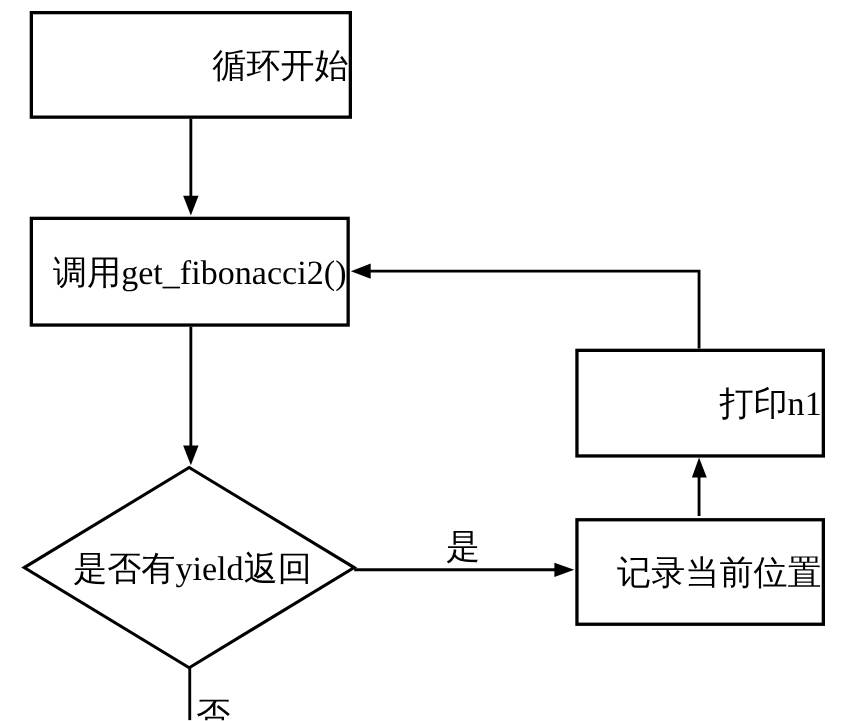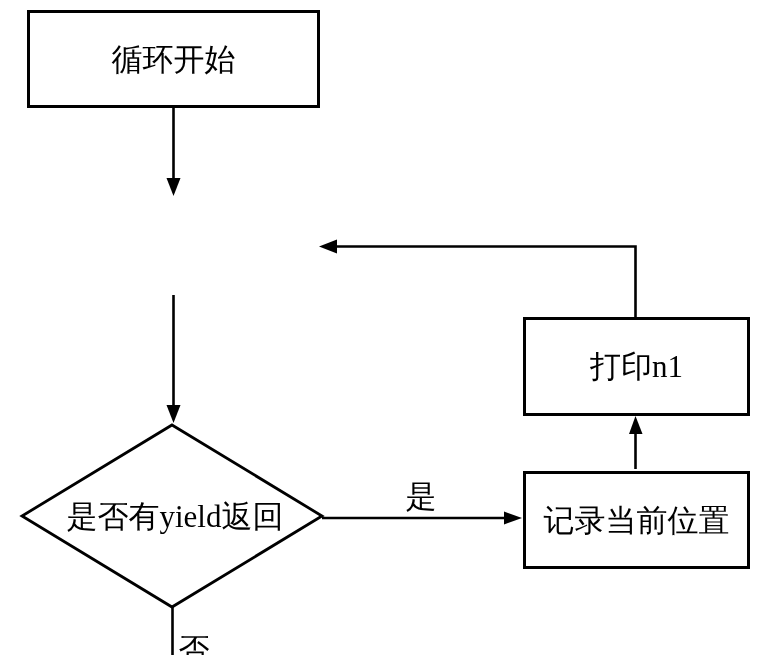--- a/index.html
+++ b/index.html
@@ -9,21 +9,21 @@
     color:var(--text,#000000);
     font-family:"Liberation Serif","DejaVu Serif",serif;
   }
   .wires{position:absolute;left:0;top:0;}
   .wire{stroke:var(--line,#000000);stroke-width:2.6;fill:none;}
   .head{fill:var(--line,#000000);stroke:none;}
   .shape{fill:#ffffff;stroke:var(--line,#000000);stroke-width:2.8;}
   .node{
     position:absolute;box-sizing:border-box;
     border:3px solid var(--line,#000000);background:#ffffff;
-    display:flex;flex-direction:column;align-items:center;justify-content:center;
+    display:flex;flex-direction:column;align-items:flex-end;justify-content:center;
     text-align:center;
   }
   .lbl{font-size:31px;line-height:37px;white-space:nowrap;}
   .edge-label{position:absolute;font-size:31px;line-height:32px;text-align:center;white-space:nowrap;}
 </style>
 </head>
 <body>
 
 <div class="canvas">
 
@@ -46,20 +46,23 @@
     <polyline class="wire" points="635.5,317 635.5,246.5 333,246.5"></polyline>
     <polygon class="head" points="319,246.5 337,239.5 337,253.5"></polygon>
 
     <line class="wire" x1="172.5" y1="606" x2="172.5" y2="655"></line>
   </svg>
 
   <div class="node" style="left:27px;top:10px;width:293px;height:98px;">
     <span class="lbl">循环开始</span>
   </div>
 
+  <div class="node" style="left:27px;top:197px;width:291px;height:100px;">
+    <span class="lbl">调用get_fibonacci2()</span>
+  </div>
 
   <div class="node" style="left:523px;top:317px;width:227px;height:99px;">
     <span class="lbl">打印n1</span>
   </div>
 
   <div class="node" style="left:523px;top:471px;width:227px;height:98px;">
     <span class="lbl">记录当前位置</span>
   </div>
 
   <div class="edge-label" style="left:25px;top:501px;width:300px;">是否有yield返回</div>

